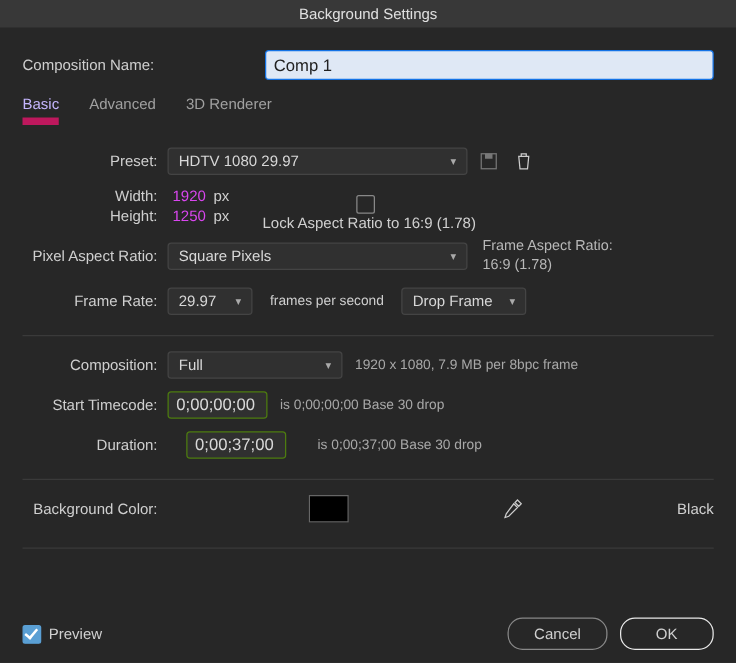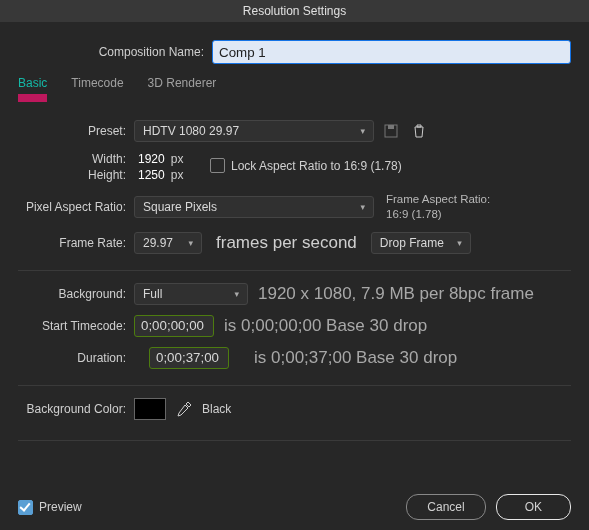--- a/index.html
+++ b/index.html
@@ -1,70 +1,70 @@
 <!DOCTYPE html>
 <html><head>
 <meta charset="utf-8">
 <style>
 html,body{margin:0;padding:0;font-family:-apple-system,Helvetica,Arial,sans-serif;font-size:12px;color:#d0d0d0;background:#333;}
 .window{width:589px;height:530px;background:#272727;position:relative;box-sizing:border-box;}
 .titlebar{height:22px;background:#383838;text-align:center;line-height:22px;font-size:12px;color:#e0e0e0;}
 .content{padding:10px 18px 0 18px;}
 .row{display:flex;align-items:center;margin-bottom:8px;}
-.label{text-align:right;padding-right:8px;color:#cfcfcf;white-space:nowrap;}
+.label{text-align:left;padding-right:8px;color:#cfcfcf;white-space:nowrap;}
 .label-wide{width:186px;}
 .input-name{flex:1;height:22px;background:#dfe8f5;border:1px solid #1473e6;border-radius:3px;padding:0 6px;color:#222;}
 .tabs{display:flex;margin:12px 0 18px 0;}
 .tab{margin-right:24px;color:#a0a0a0;cursor:pointer;padding-bottom:4px;}
-.tab.active{color:#14b8a6;border-bottom:8px solid #be185d;}
+.tab.active{color:#c4b5fd;border-bottom:6px solid #be185d;}
 .field-row{display:flex;align-items:center;margin-bottom:10px;}
 .field-label{width:108px;text-align:right;padding-right:8px;color:#cfcfcf;}
 .select{height:22px;background:#303030;border:1px solid #444;border-radius:3px;display:flex;align-items:center;padding:0 8px;position:relative;box-sizing:border-box;color:#d8d8d8;}
 .select-wide{width:240px;}
 .select-small{width:68px;}
 .select-media{width:100px;}
-.select-full{width:114px;}
+.select-full{width:140px;}
 .chev{margin-left:auto;font-size:9px;color:#aaa;}
 .icon-btn{width:22px;height:22px;display:flex;align-items:center;justify-content:center;margin-left:6px;color:#888;}
-.val{color:#ffffff;padding:0 4px;}
+.val{color:#d946ef;padding:0 4px;}
 .unit{color:#cfcfcf;margin-left:2px;}
 .checkbox{width:13px;height:13px;border:1px solid #888;border-radius:2px;margin-right:6px;display:inline-block;}
 .checkbox.checked{background:#5a9fd4;border-color:#5a9fd4;position:relative;}
 .checkbox.checked::after{content:"";position:absolute;left:3px;top:0px;width:4px;height:8px;border:solid #fff;border-width:0 2px 2px 0;transform:rotate(40deg);}
 .side-text{color:#b8b8b8;margin-left:12px;font-size:11.5px;line-height:1.3;}
 .text-input{height:22px;background:#303030;border:1px solid #4d7c0f;border-radius:3px;padding:0 6px;color:#d8d8d8;box-sizing:border-box;}
 .tc-input{width:80px;}
-.info{color:#a8a8a8;margin-left:10px;font-size:17px;}
+.info{color:#a8a8a8;margin-left:10px;font-size:11px;}
 .swatch{width:30px;height:20px;background:#000;border:1px solid #666;}
 .eyedrop{margin:0 10px;}
 .hr{border-top:1px solid #3a3a3a;margin:10px 0 12px 0;}
 .footer{position:absolute;bottom:10px;left:18px;right:18px;display:flex;align-items:center;}
 .footer .spacer{flex:1;}
 .btn{height:24px;border:1px solid #888;border-radius:12px;padding:0 20px;display:flex;align-items:center;justify-content:center;margin-left:10px;cursor:pointer;font-size:12px;}
 .btn-ok{border:1.5px solid #e8e8e8;font-weight:500;padding:0 28px;}
-.lock-group{display:flex;align-items:center;}
+.lock-group{display:flex;align-items:center;flex-direction:column;}
 svg{display:block;}
 </style>
 </head>
 <body>
 
 <div class="window">
 
-  <div class="titlebar">Resolution Settings</div>
+  <div class="titlebar">Background Settings</div>
 
   <div class="content">
 
     <div class="row" style="margin-top:8px;">
       <div class="label label-wide">Composition Name:</div>
       <input class="input-name" value="Comp 1" style="">
     </div>
 
     <div class="tabs">
       <div class="tab active">Basic</div>
-      <div class="tab">Timecode</div>
+      <div class="tab">Advanced</div>
       <div class="tab">3D Renderer</div>
     </div>
 
     <div class="field-row">
       <div class="field-label">Preset:</div>
       <div class="select select-wide">
         <span>HDTV 1080 29.97</span>
         <span class="chev">▾</span>
       </div>
       <div class="icon-btn">
@@ -116,21 +116,21 @@
       <span class="info" style="margin-left:14px;margin-right:14px;color:#cfcfcf;">frames per second</span>
       <div class="select select-media">
         <span>Drop Frame</span>
         <span class="chev">▾</span>
       </div>
     </div>
 
     <div class="hr"></div>
 
     <div class="field-row">
-      <div class="field-label">Background:</div>
+      <div class="field-label">Composition:</div>
       <div class="select select-full">
         <span>Full</span>
         <span class="chev">▾</span>
       </div>
       <span class="info">1920 x 1080, 7.9 MB per 8bpc frame</span>
     </div>
 
     <div class="field-row">
       <div class="field-label">Start Timecode:</div>
       <input class="text-input tc-input" value="0;00;00;00" style="">
@@ -138,21 +138,21 @@
     </div>
 
     <div class="field-row" style="margin-bottom:16px;gap:15px;">
       <div class="field-label">Duration:</div>
       <input class="text-input tc-input" value="0;00;37;00" style="">
       <span class="info">is 0;00;37;00  Base 30  drop</span>
     </div>
 
     <div class="hr"></div>
 
-    <div class="field-row" style="margin-bottom:20px;">
+    <div class="field-row" style="margin-bottom:20px;justify-content:space-between;">
       <div class="field-label">Background Color:</div>
       <div class="swatch"></div>
       <div class="eyedrop">
         <svg width="16" height="16" viewBox="0 0 16 16">
             <path d="M12 1l3 3-2 2-3-3z M9 4l3 3-7 7-3 1 1-3z" fill="none" stroke="#ccc"></path>
           </svg>
       </div>
       <span>Black</span>
     </div>
 

